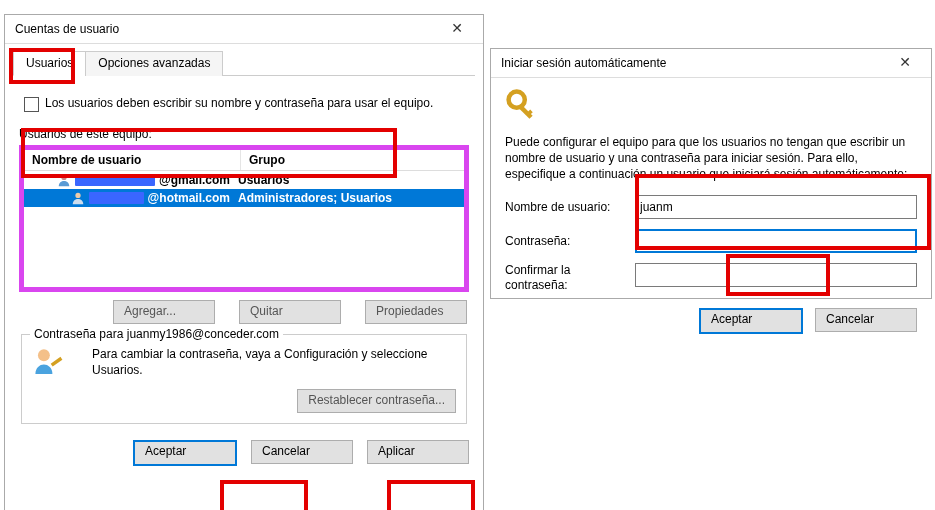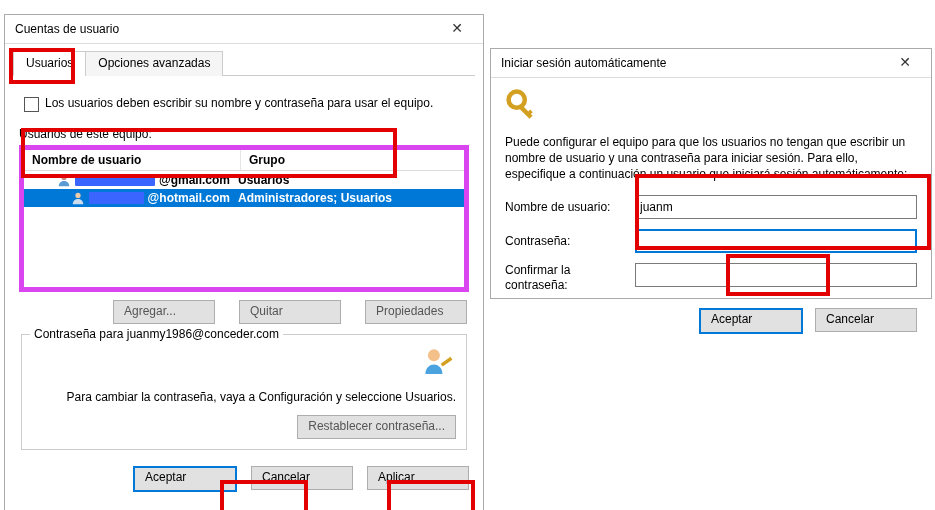--- a/index.html
+++ b/index.html
@@ -139,21 +139,21 @@
     position: relative;
   }
   .groupbox-label {
     position: absolute;
     top: -8px;
     left: 8px;
     background: #fff;
     padding: 0 4px;
     font-size: 12px;
   }
-  .gb-row { display: flex; gap: 10px; align-items: flex-end; flex-direction: column; }
+  .gb-row { display: flex; gap: 26px; align-items: center; }
   .gb-icon { width: 34px; height: 34px; flex: none; }
   .gb-icon svg { width: 34px; height: 34px; }
   .gb-btnrow { display: flex; justify-content: flex-end; margin-top: 10px; }
 
   .footerbtns {
     display: flex;
     justify-content: flex-end;
     gap: 14px;
     padding: 0 14px 6px 14px;
   }

